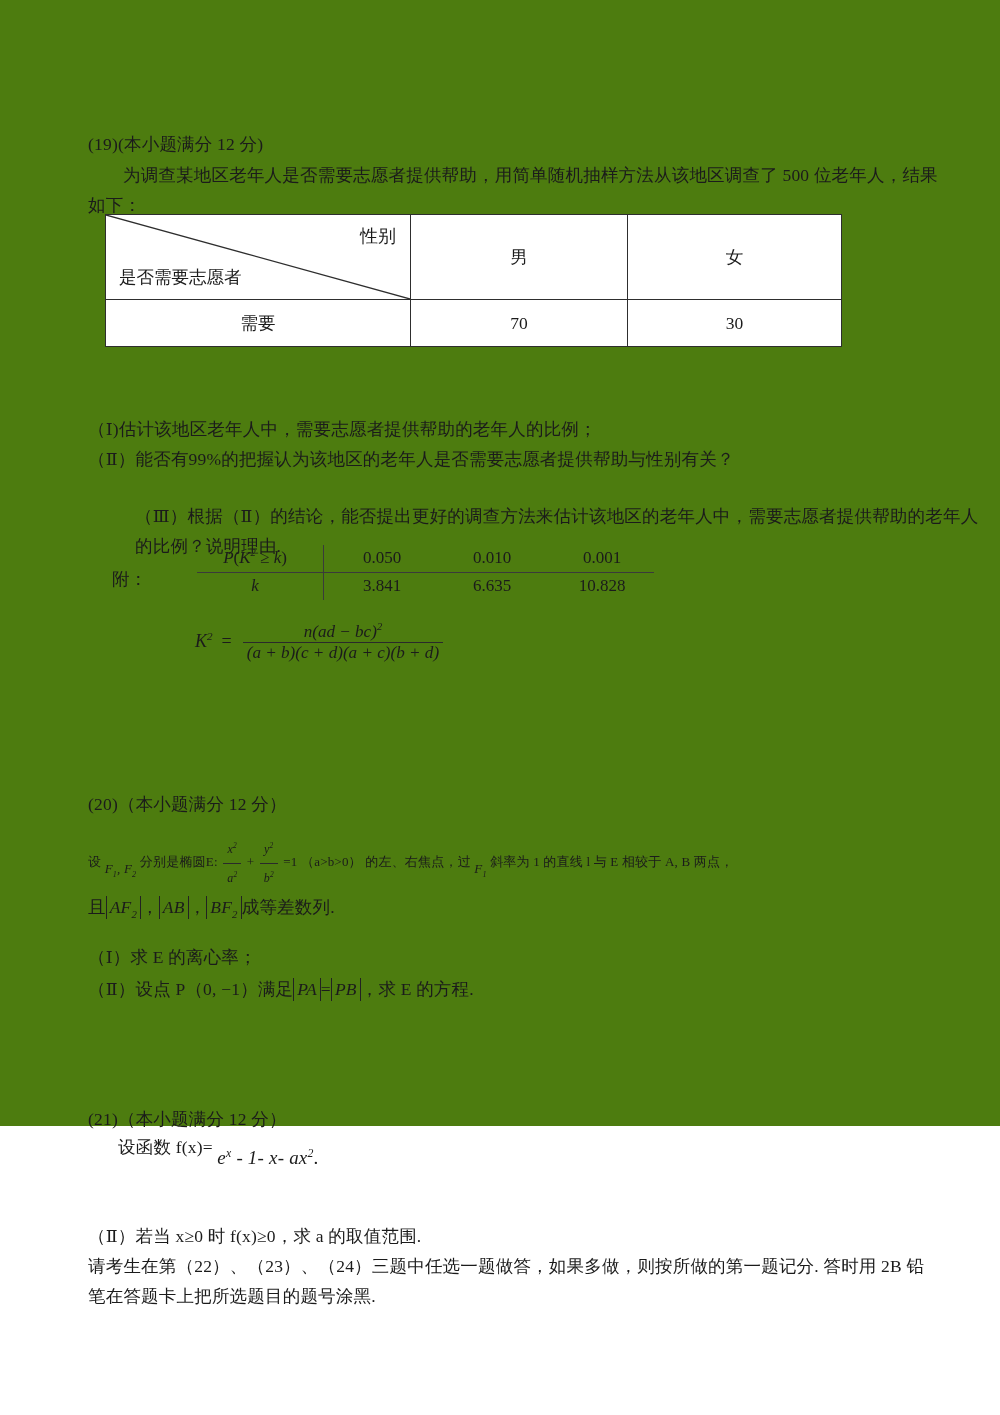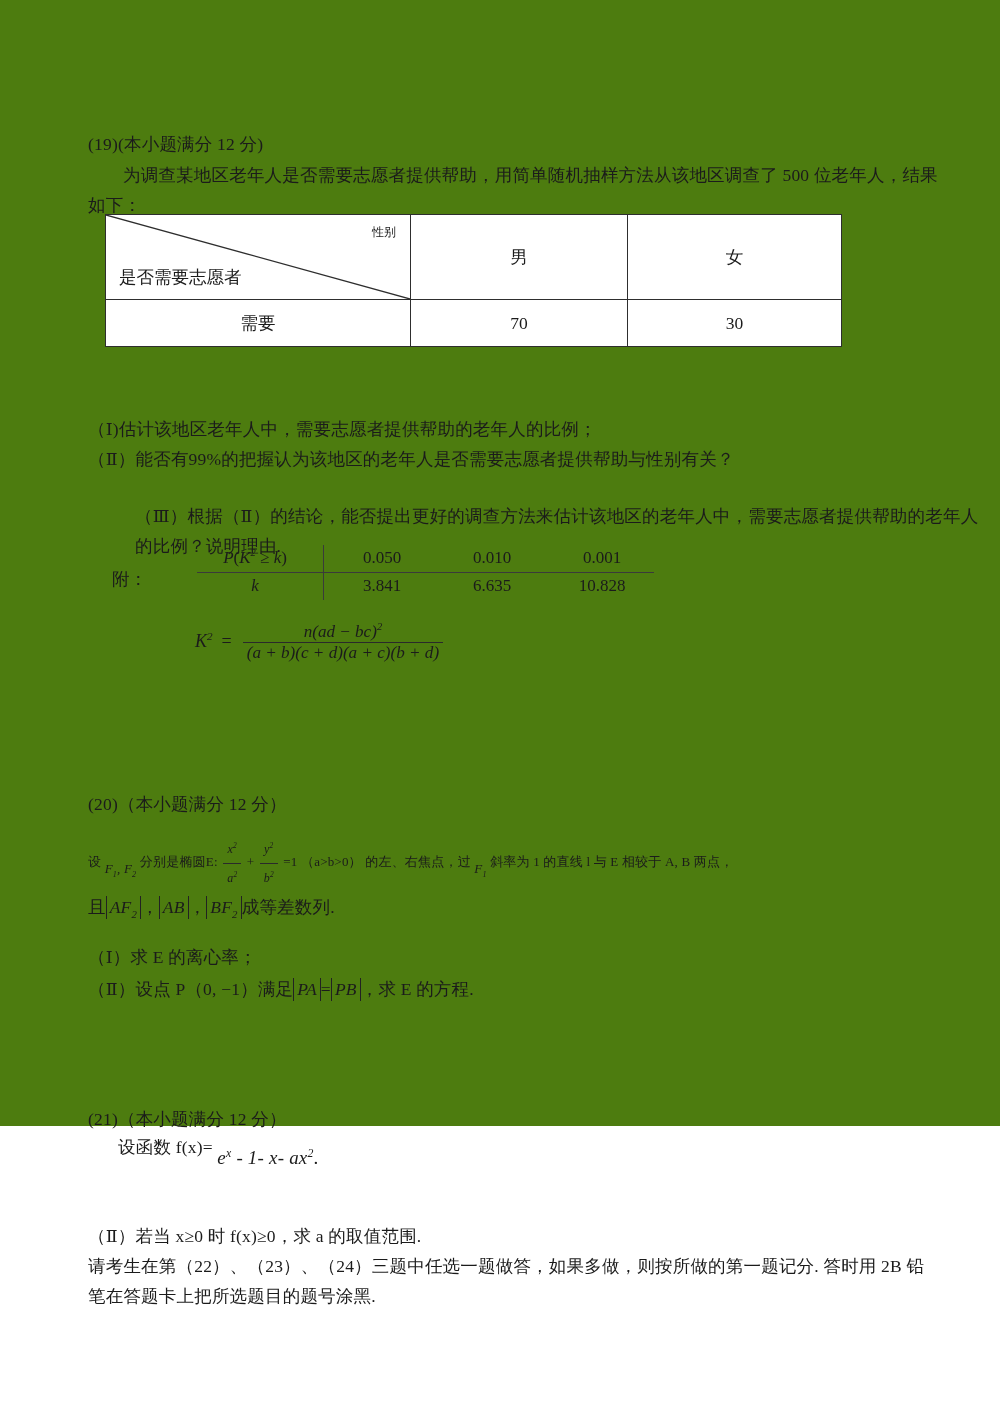--- a/index.html
+++ b/index.html
@@ -90,21 +90,21 @@
   .hdr-cell .diag {
     position: absolute;
     left: 0; top: 0;
     width: 100%; height: 100%;
     pointer-events: none;
   }
   .hdr-cell .lbl-col {
     position: absolute;
     right: 14px;
     top: 9px;
-    font-size: 12px;
+    font-size: 18px;
   }
   .hdr-cell .lbl-row {
     position: absolute;
     left: 13px;
     bottom: 10px;
     font-size: 17.5px;
   }
   .row-cell { height: 46px; }
 
   

